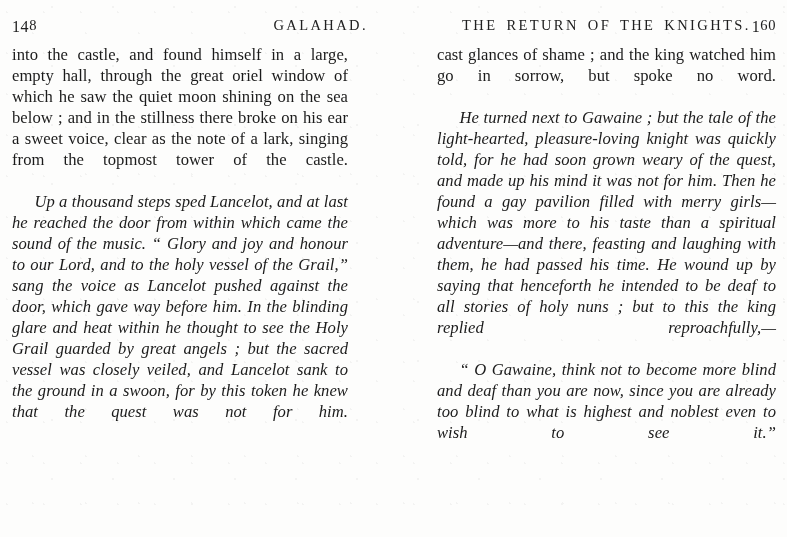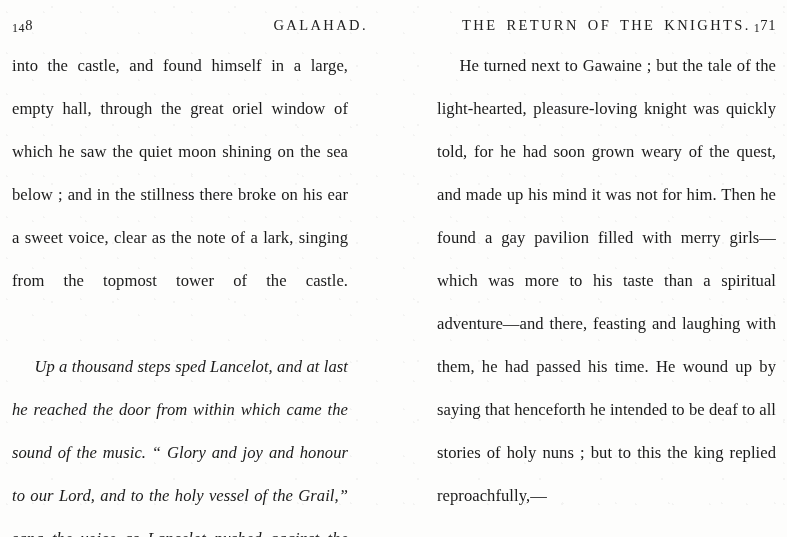--- a/index.html
+++ b/index.html
@@ -46,21 +46,21 @@
 
   .folio {
     font-size: 14.5px;
     letter-spacing: 0.6px;
     color: #202020;
     display: inline-block;
     vertical-align: baseline;
   }
   
   .folio .lo {
-    font-size: 12px;
+    font-size: 16px;
     position: relative;
     top: 1.5px;
   }
 
   .head-title {
     font-size: 14.5px;
     letter-spacing: 2.4px;
     word-spacing: 3px;
     color: #202020;
     text-transform: uppercase;
@@ -77,21 +77,21 @@
     position: absolute;
     top: 44px;
   }
   .page-left  .textblock { left: 12px; width: 336px; }
   .page-right .textblock { left: 437px; width: 339px; }
   .page-right .textblock { left: 43px; width: 339px; }
 
   p.para {
     margin: 0;
     font-size: 16.6px;
-    line-height: 43px;
+    line-height: 21px;
     text-align: justify;
     text-justify: inter-word;
     text-indent: 0;
     color: #1b1b1b;
     letter-spacing: 0.05px;
     -webkit-font-smoothing: antialiased;
   }
   p.para + p.para { text-indent: 1.35em; font-style: italic; }
   p.para.indent   { text-indent: 1.35em; }
 
@@ -130,25 +130,26 @@
       <p class="para">into the castle, and found himself in a large, empty hall, through the great oriel window of which he saw the quiet moon shining on the sea below ; and in the stillness there broke on his ear a sweet voice, clear as the note of a lark, singing from the topmost tower of the castle.</p>
       <p class="para indent">Up a thousand steps sped Lancelot, and at last he reached the door from within which came the sound of the music.  “ Glory and joy and honour to our Lord, and to the holy vessel of the Grail,” sang the voice as Lancelot pushed against the door, which gave way before him.  In the blinding glare and heat within he thought to see the Holy Grail guarded by great angels ; but the sacred vessel was closely veiled, and Lancelot sank to the ground in a swoon, for by this token he knew that the quest was not for him.</p>
 
     </div>
 
   </div>
 
   <div class="page page-right">
 
     <div class="running-head">
-      <span class="folio"><span class="lo">1</span><span>71</span></span>
+      <span class="folio"><span class="lo">1</span><span>60</span></span>
       <span class="head-title">THE RETURN OF THE KNIGHTS.</span>
     </div>
 
     <div class="textblock">
+      <p class="para">cast glances of shame ; and the king watched him go in sorrow, but spoke no word.</p>
       <p class="para indent">He turned next to Gawaine ; but the tale of the light-hearted, pleasure-loving knight was quickly told, for he had soon grown weary of the quest, and made up his mind it was not for him.  Then he found a gay pavilion filled with merry girls—which was more to his taste than a spiritual adventure—and there, feasting and laughing with them, he had passed his time.  He wound up by saying that henceforth he intended to be deaf to all stories of holy nuns ; but to this the king replied reproachfully,—</p>
       <p class="para indent">“ O Gawaine, think not to become more blind and deaf than you are now, since you are already too blind to what is highest and noblest even to wish to see it.”</p>
 
     </div>
 
   </div>
 
   <div class="scan-noise"></div>
 </div>
 

